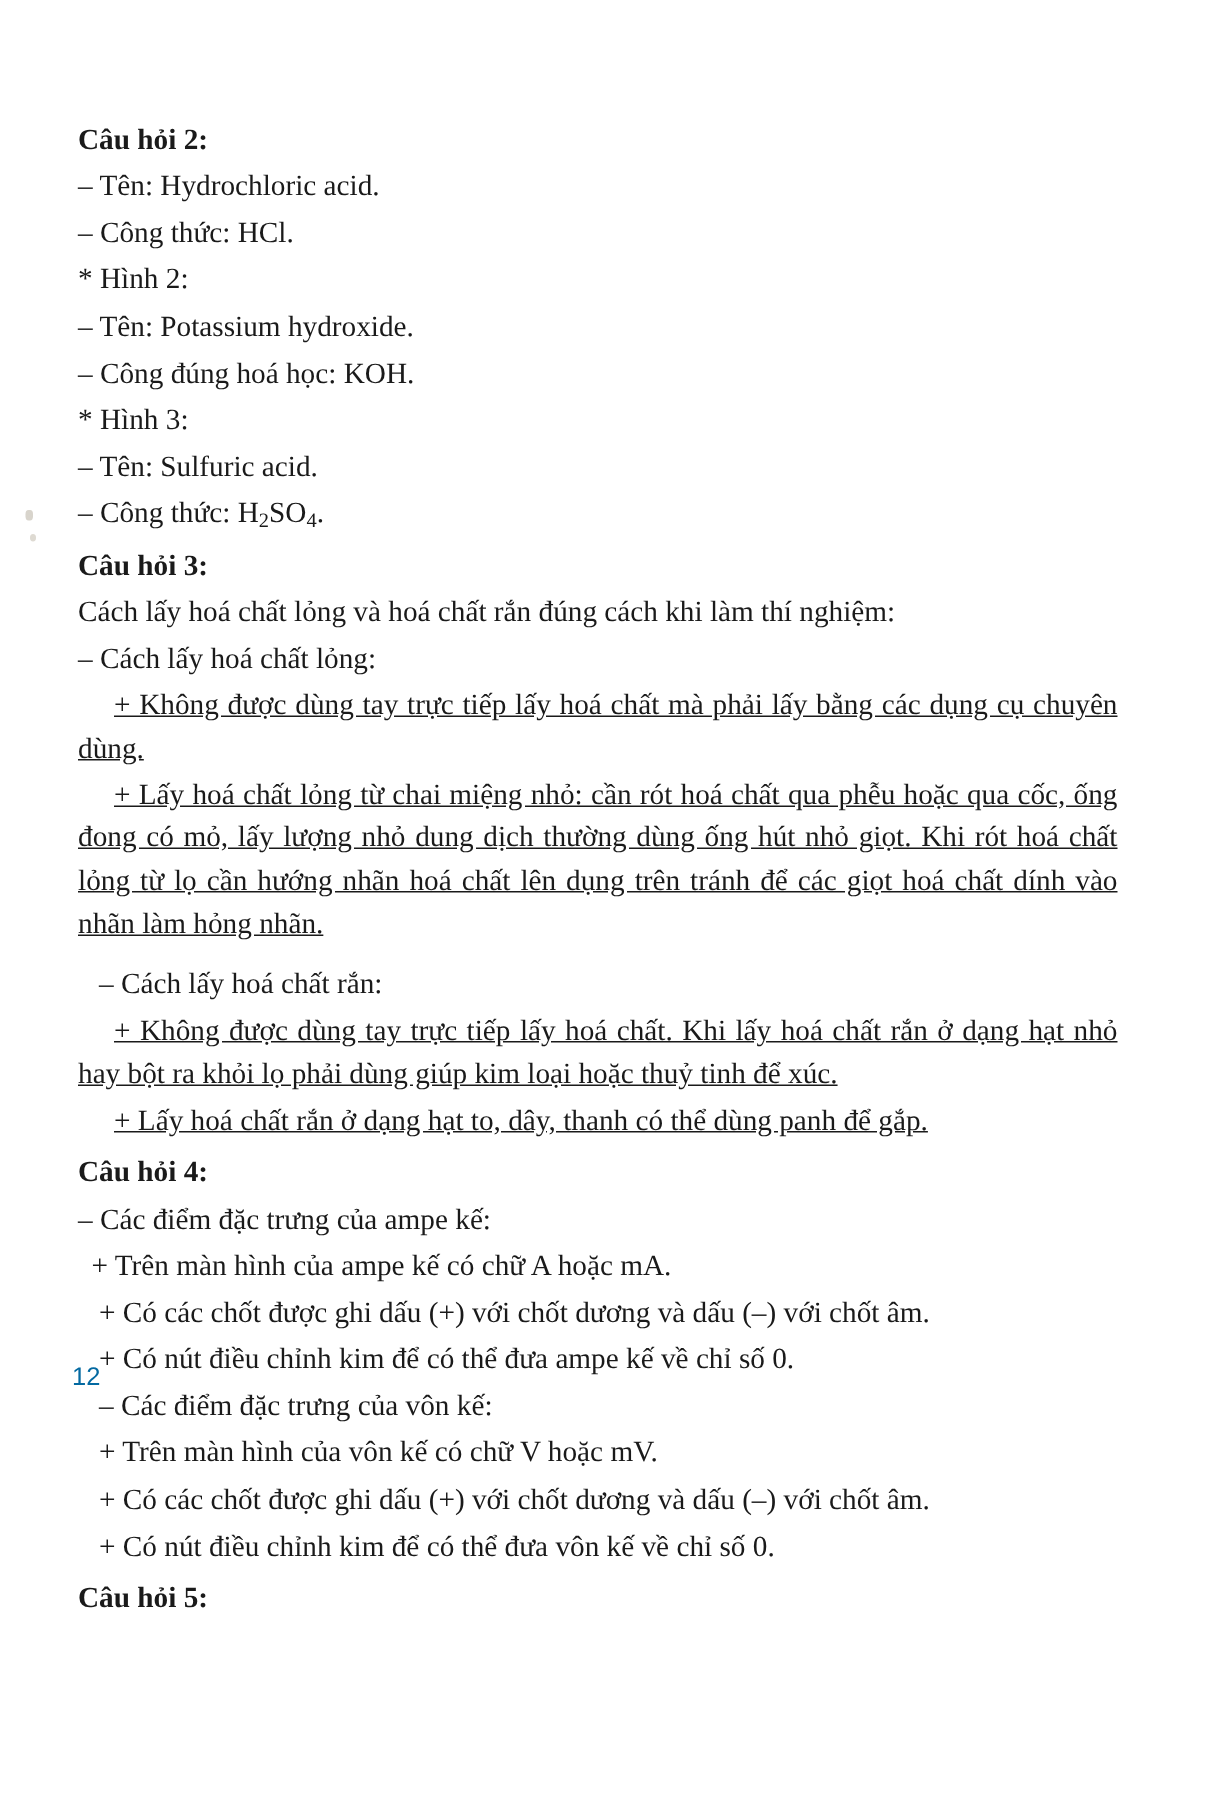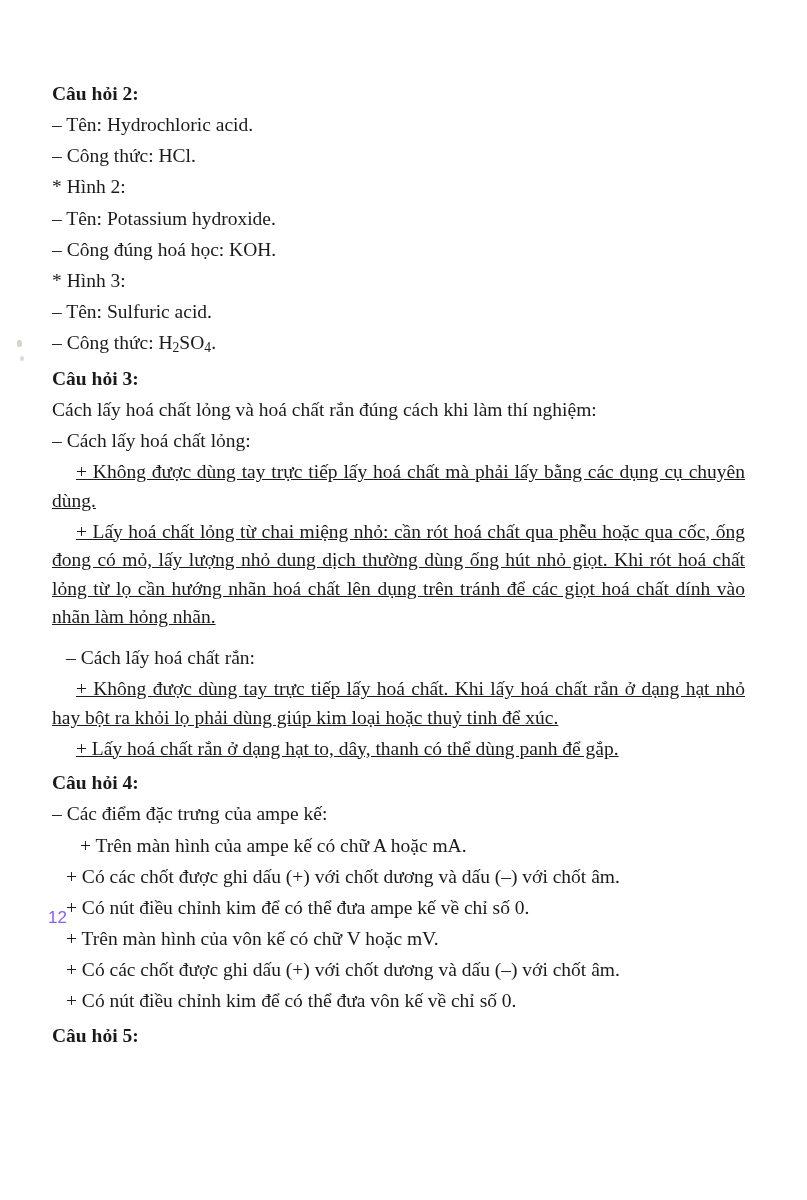--- a/index.html
+++ b/index.html
@@ -57,21 +57,21 @@
   sub {
     font-size: 0.7em;
     vertical-align: -0.25em;
   }
   .page-number {
     position: absolute;
     left: 48px;
     bottom: 28px;
     font-size: 17px;
     font-family: "Liberation Sans", sans-serif;
-    color: #8b5cf6;
+    color: #0369a1;
   }
   .speck {
     position: absolute;
     width: 5px;
     height: 7px;
     background: #d8d4cc;
     border-radius: 40%;
     left: 17px;
     top: 340px;
   }
@@ -112,23 +112,24 @@
     <div class="line lvl0">Cách lấy hoá chất lỏng và hoá chất rắn đúng cách khi làm thí nghiệm:</div>
     <div class="line lvl0" style="margin-left:0;">– Cách lấy hoá chất lỏng:</div>
     <div class="para just">+ Không được dùng tay trực tiếp lấy hoá chất mà phải lấy bằng các dụng cụ chuyên dùng.</div>
     <div class="para just">+ Lấy hoá chất lỏng từ chai miệng nhỏ: cần rót hoá chất qua phễu hoặc qua cốc, ống đong có mỏ, lấy lượng nhỏ dung dịch thường dùng ống hút nhỏ giọt. Khi rót hoá chất lỏng từ lọ cần hướng nhãn hoá chất lên dụng trên tránh để các giọt hoá chất dính vào nhãn làm hỏng nhãn.</div>
     <div class="line lvl0" style="margin-left:14px;margin-top:12px;">– Cách lấy hoá chất rắn:</div>
     <div class="para just">+ Không được dùng tay trực tiếp lấy hoá chất. Khi lấy hoá chất rắn ở dạng hạt nhỏ hay bột ra khỏi lọ phải dùng giúp kim loại hoặc thuỷ tinh để xúc.</div>
     <div class="para just">+ Lấy hoá chất rắn ở dạng hạt to, dây, thanh có thể dùng panh để gắp.</div>
 
     <div class="heading lvl0">Câu hỏi 4:</div>
     <div class="line lvl0" style="">– Các điểm đặc trưng của ampe kế:</div>
-    <div class="line lvl0" style="margin-left:28px;">+ Trên màn hình của ampe kế có chữ A hoặc mA.</div>
+    <div class="line lvl0" style="margin-left:9px;">+ Trên màn hình của ampe kế có chữ A hoặc mA.</div>
     <div class="line lvl0" style="margin-left:14px;">+ Có các chốt được ghi dấu (+) với chốt dương và dấu (–) với chốt âm.</div>
     <div class="line lvl0" style="margin-left:14px;">+ Có nút điều chỉnh kim để có thể đưa ampe kế về chỉ số 0.</div>
+    <div class="line lvl0" style="margin-left:14px;">– Các điểm đặc trưng của vôn kế:</div>
     <div class="line lvl0" style="margin-left:14px;">+ Trên màn hình của vôn kế có chữ V hoặc mV.</div>
     <div class="line lvl0" style="margin-left:14px;">+ Có các chốt được ghi dấu (+) với chốt dương và dấu (–) với chốt âm.</div>
     <div class="line lvl0" style="margin-left:14px;">+ Có nút điều chỉnh kim để có thể đưa vôn kế về chỉ số 0.</div>
 
     <div class="heading lvl0">Câu hỏi 5:</div>
 
   </div>
 
   <div class="page-number">12</div>
 </div>

